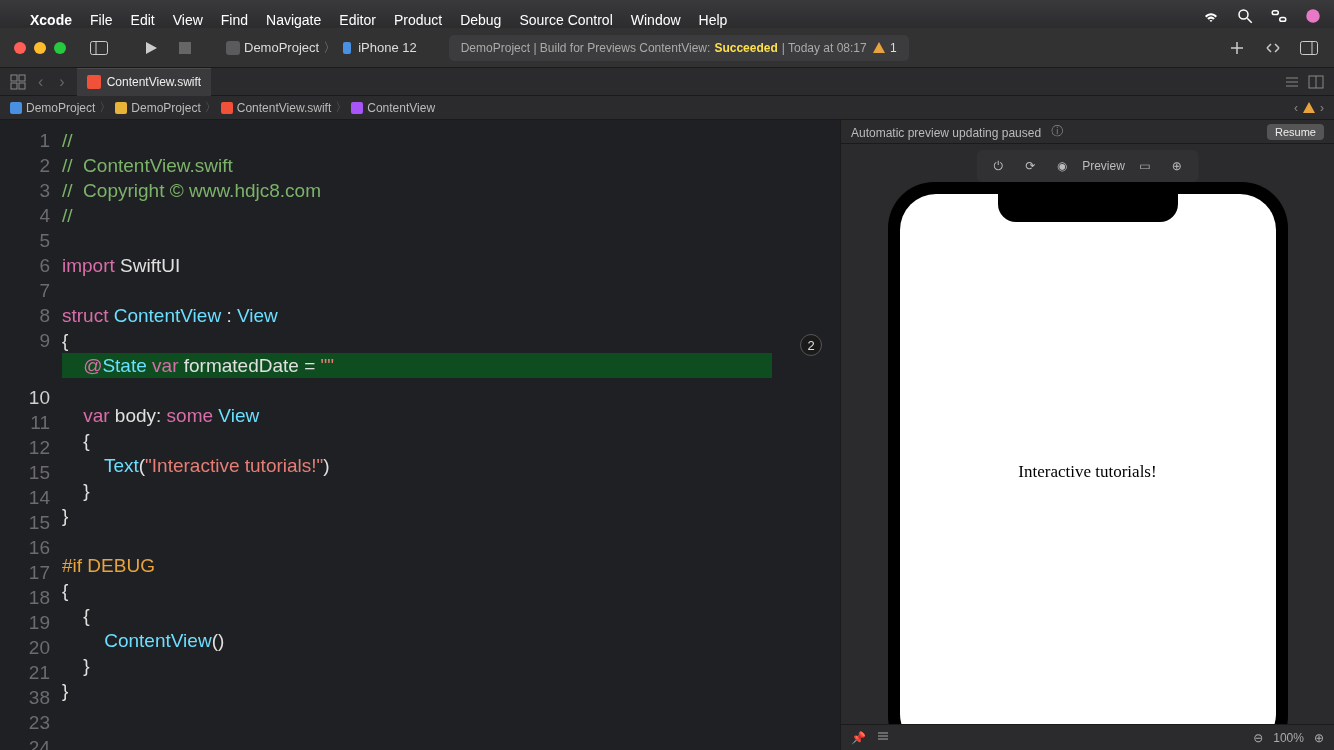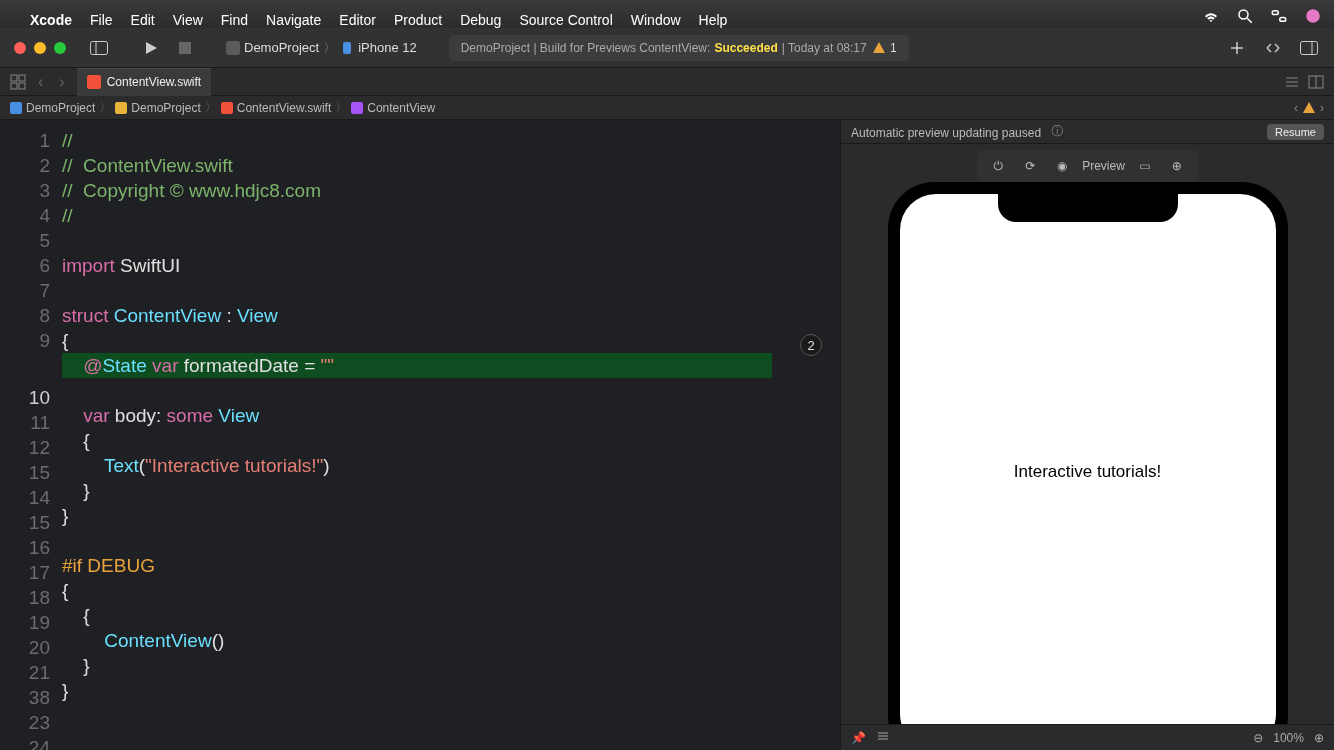--- a/index.html
+++ b/index.html
@@ -78,21 +78,21 @@
 .preview-bar { height: 24px; display: flex; align-items: center; padding: 0 10px; font-size: 12px; color: #bbb; border-bottom: 1px solid #1a1a1a; }
 .preview-bar-msg { display: flex; align-items: flex-end; gap: 10px; }
 .resume-btn { margin-left: auto; background: #555; color: #eee; font-size: 11px; padding: 2px 8px; border-radius: 4px; }
 .preview-toolbar { position: absolute; top: 30px; left: 50%; transform: translateX(-50%); display: flex; gap: 8px; align-items: center; background: rgba(50,50,52,0.9); padding: 4px 10px; border-radius: 6px; z-index: 5; }
 .ptb { width: 24px; height: 24px; color: #bbb; display: flex; align-items: center; justify-content: center; font-size: 12px; }
 .ptb-label { font-size: 12px; color: #bbb; }
 .preview-canvas { flex: 1; display: flex; align-items: flex-start; justify-content: center; padding-top: 38px; overflow: hidden; }
 .phone { width: 400px; height: 580px; background: #000; border-radius: 46px; padding: 12px; position: relative; }
 .phone-screen { width: 100%; height: 100%; background: #fff; border-radius: 36px; position: relative; display: flex; align-items: center; justify-content: center; overflow: hidden; }
 .notch { position: absolute; top: 0; left: 50%; transform: translateX(-50%); width: 180px; height: 28px; background: #000; border-radius: 0 0 18px 18px; }
-.phone-text { font-size: 17px; color: #000; }
+.phone-text { font-size: 17px; color: #000; font-family: Liberation Serif, serif; }
 .preview-bottom { height: 26px; border-top: 1px solid #1a1a1a; display: flex; align-items: center; padding: 0 10px; gap: 10px; font-size: 12px; color: #aaa; }
 .preview-bottom .right { margin-left: auto; display: flex; gap: 10px; align-items: center; }
 
 svg { fill: currentColor; }
 </style>
 </head>
 <body>
 
 <div class="menubar">
   <div class="menubar-left">

